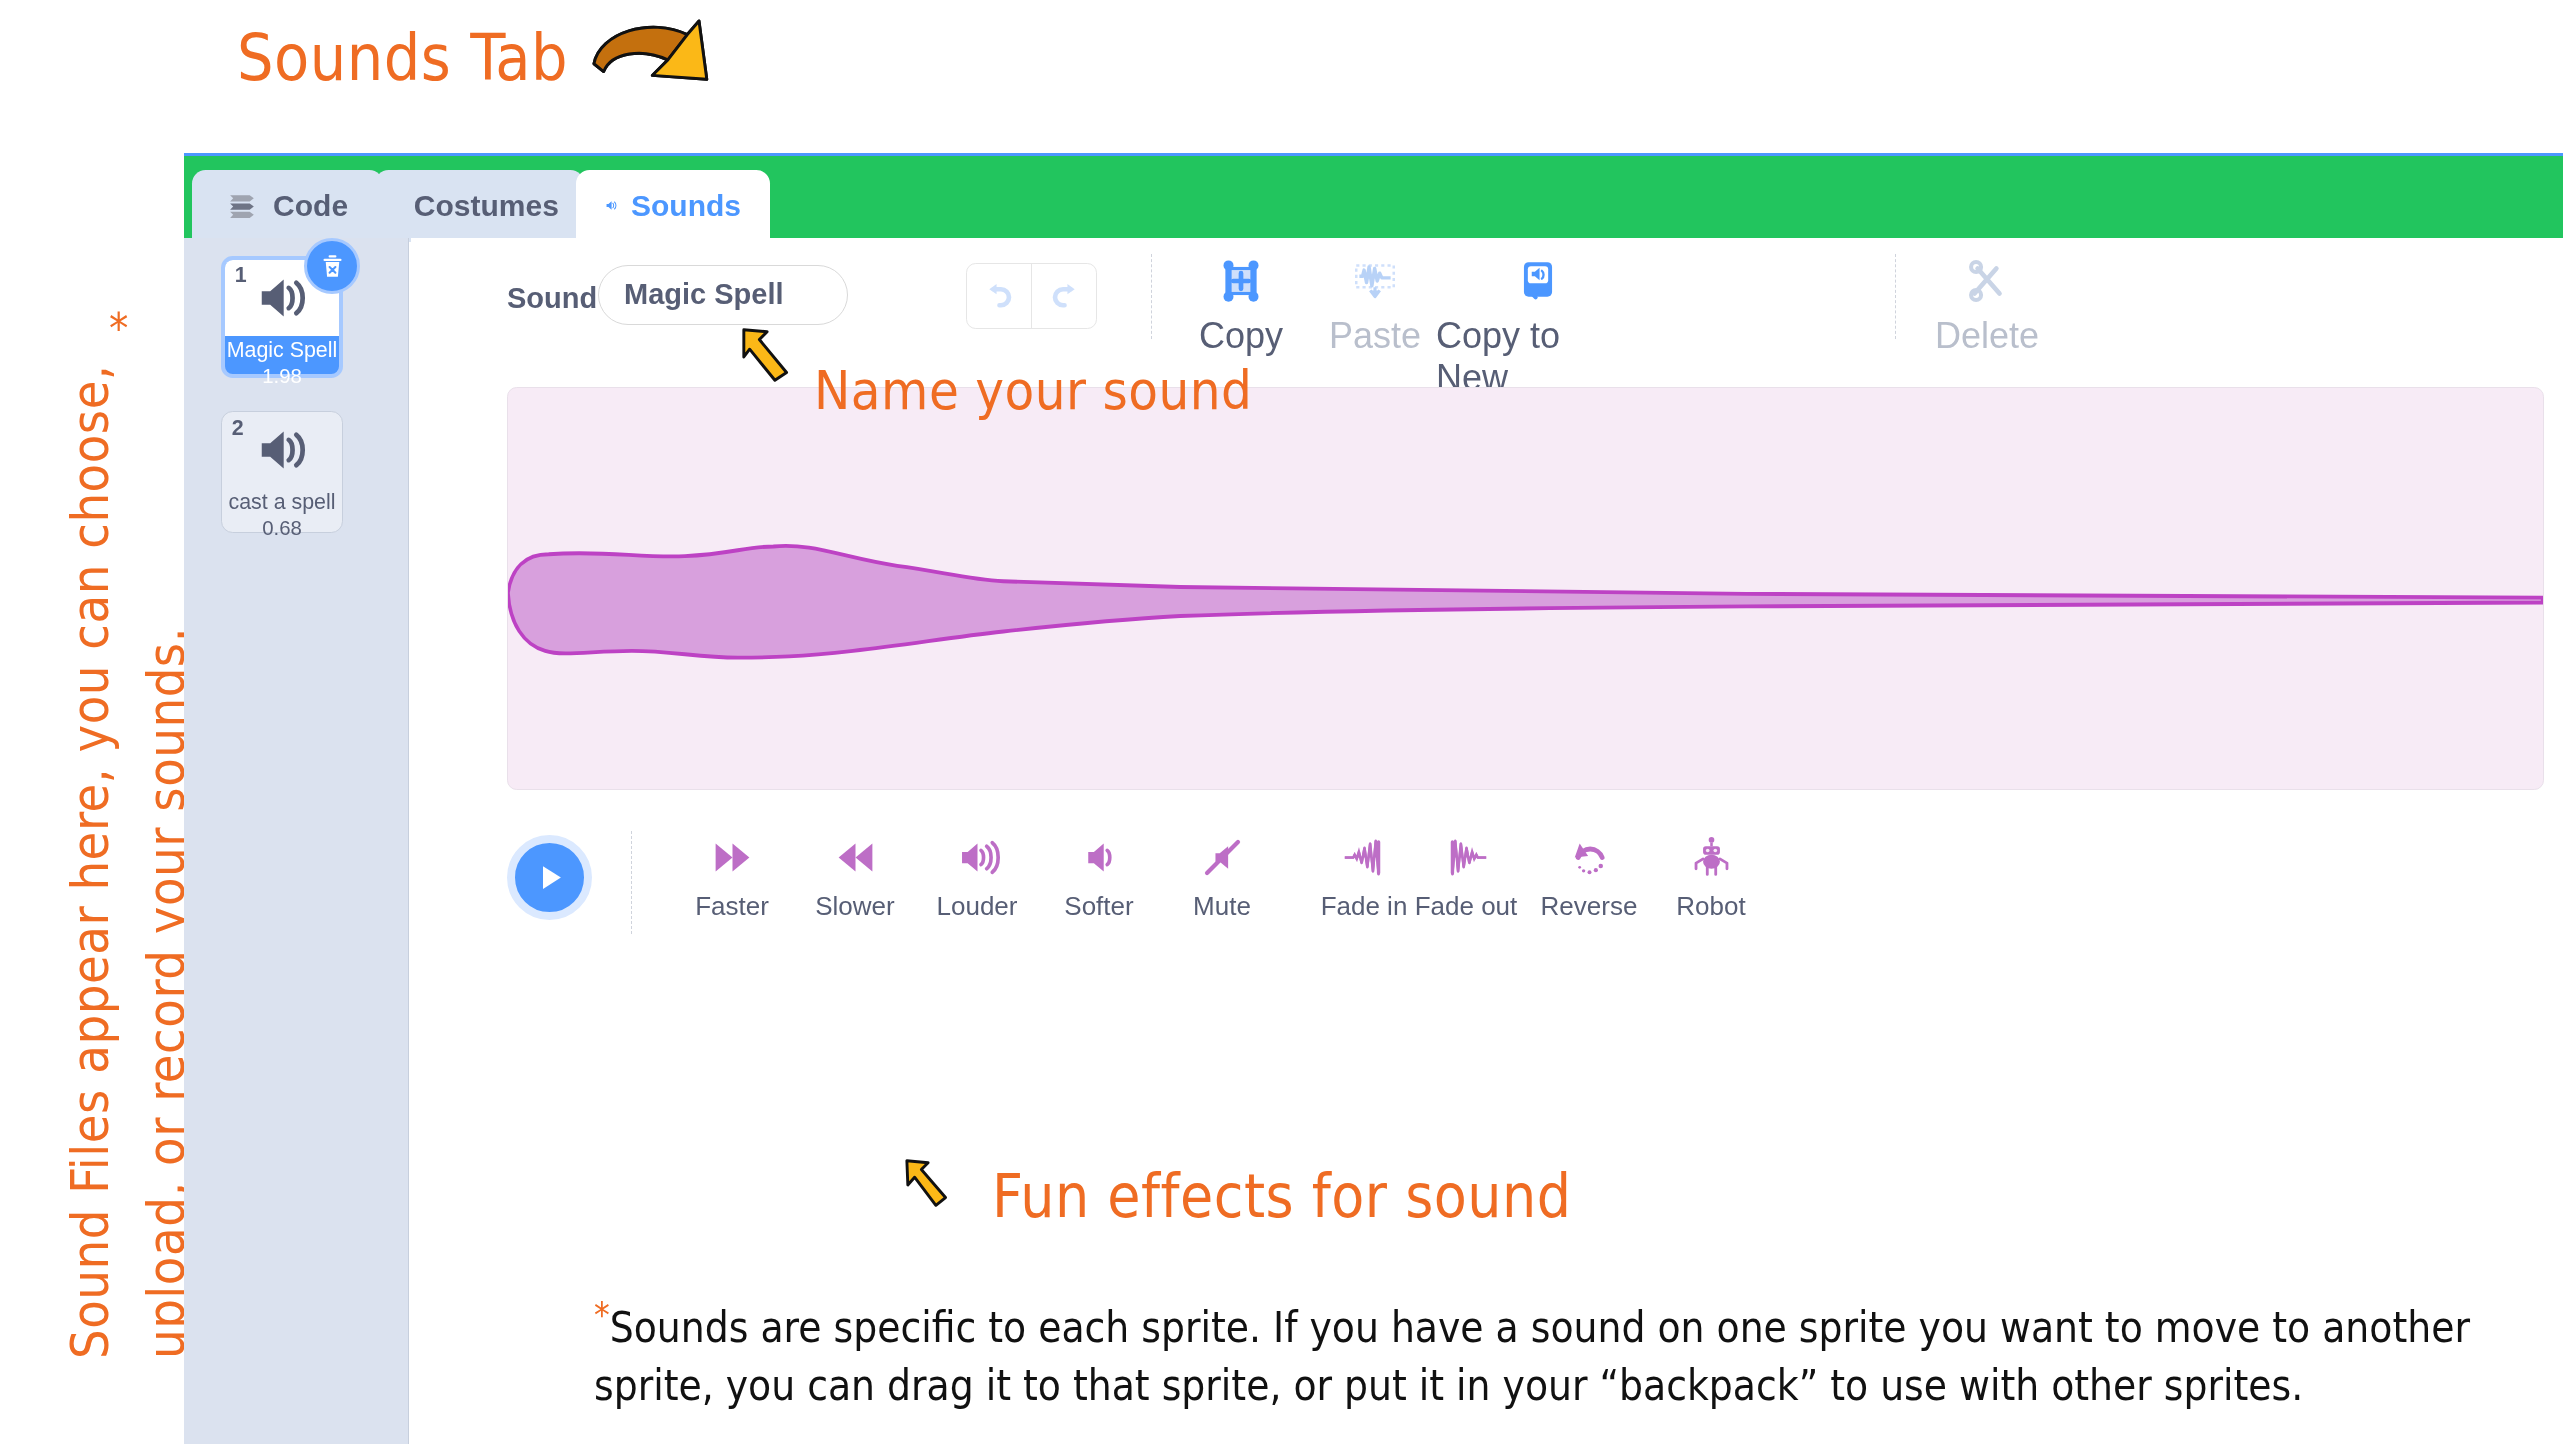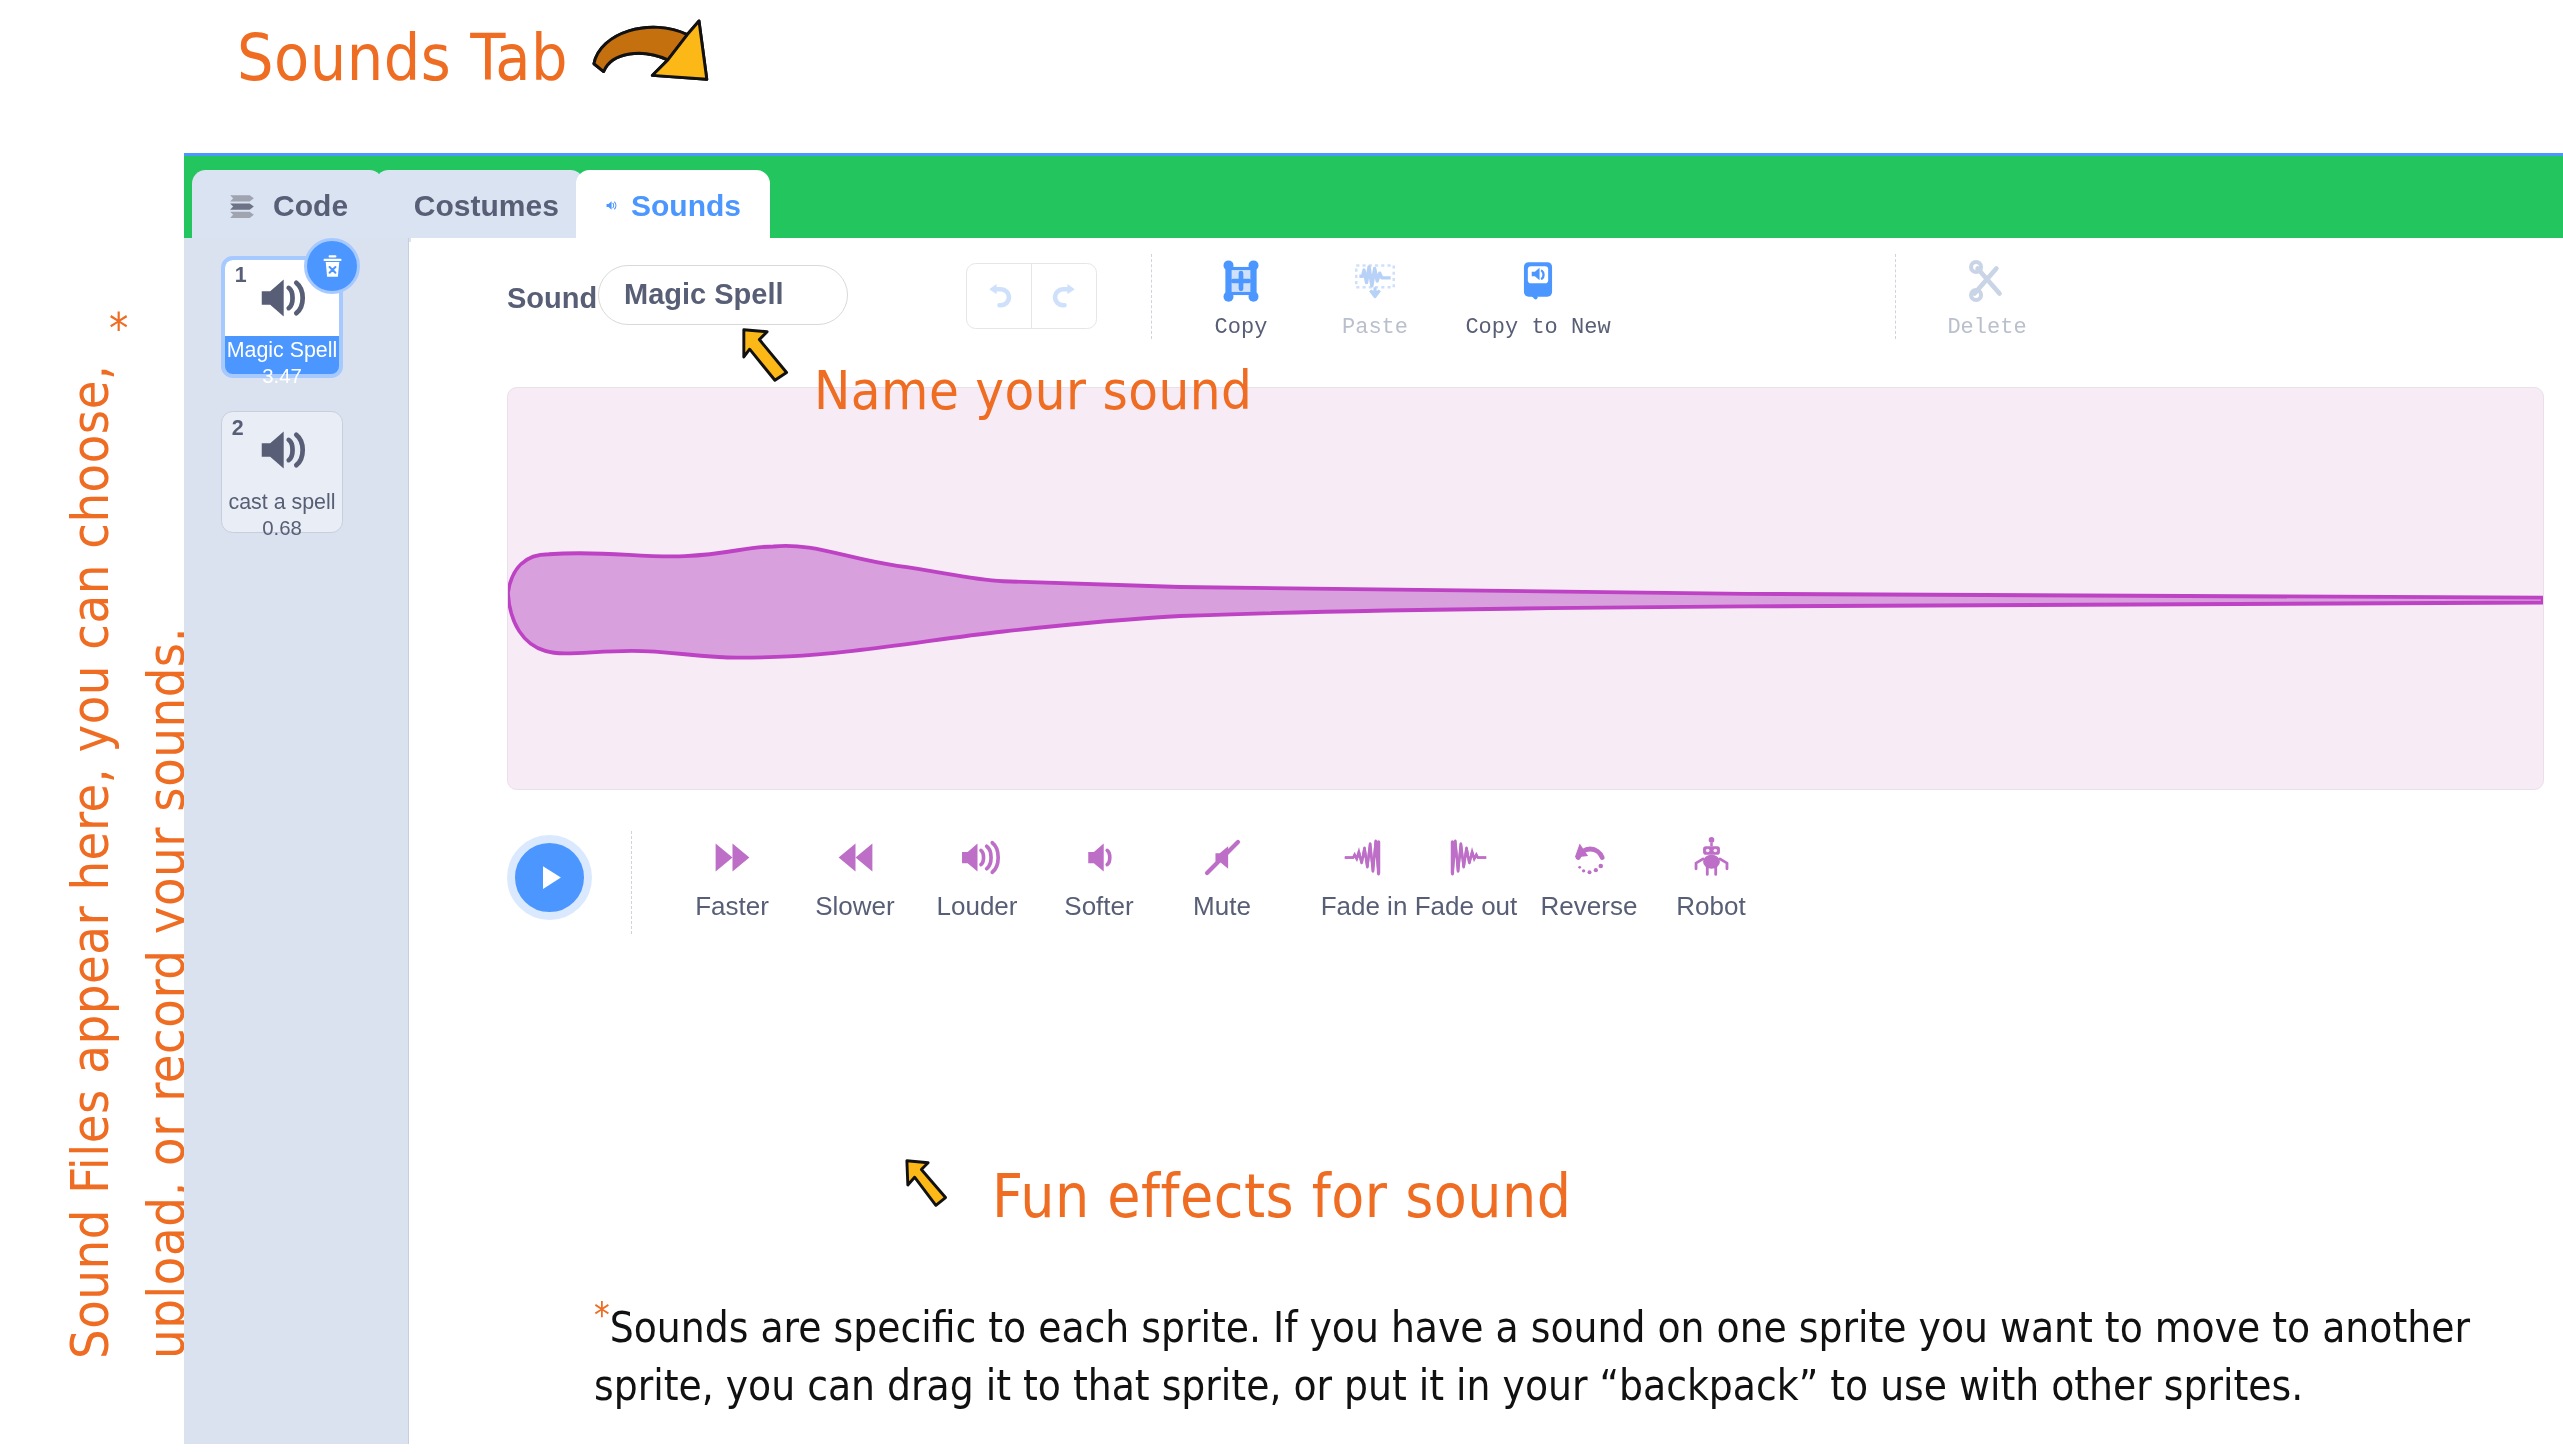--- a/index.html
+++ b/index.html
@@ -161,21 +161,21 @@
     position:absolute;top:15.5px;width:0;height:85px;
     border-left:1.9px dashed #cfd3dc;
   }
   #sep-1{left:740px;}
   #sep-2{left:1484px;}
   .tb-btn{
     position:absolute;top:17.5px;width:146px;
     display:flex;flex-direction:column;align-items:center;gap:9.7px;
     cursor:pointer;
   }
-  .tb-btn .lab{font-size:22px;color:#575e75;font-family:Liberation Mono, monospace;}
+  .tb-btn .lab{font-size:36px;color:#575e75;}
   .tb-btn.disabled .lab{color:#b9bfcc;}
   #btn-copy{left:757px;}
   #btn-paste{left:891px;}
   #btn-copytonew{left:1025px;width:204px;}
   #btn-delete{left:1503px;}
 
   
   #waveform-panel{
     position:absolute;left:96px;top:149px;right:19.4px;height:403px;
     background:#f7ebf6;border:1.9px solid #e9e0ea;border-radius:9.7px;
@@ -260,21 +260,21 @@
     <div class="sound-item" id="sound-1">
       <div class="thumb">
         <svg width="54" height="54" viewBox="0 0 32 32">
           <path d="M4 12h5l8-7v22l-8-7H4z" fill="#575e75"></path>
           <path d="M20 10c3 2 3 10 0 12" stroke="#575e75" stroke-width="2.8" fill="none" stroke-linecap="round"></path>
           <path d="M24.5 7c5 4 5 14 0 18" stroke="#575e75" stroke-width="2.8" fill="none" stroke-linecap="round"></path>
         </svg>
       </div>
       <div class="num">1</div>
       <div class="sname">Magic Spell</div>
-      <div class="sdur">3.47</div>
+      <div class="sdur">1.98</div>
       <div class="delete-badge">
         <svg width="27" height="27" viewBox="0 0 24 24">
           <rect x="8.5" y="2" width="7" height="2" rx="1" fill="#fff"></rect>
           <rect x="4" y="5" width="16" height="2.2" rx="1" fill="#fff"></rect>
           <path d="M6 8h12l-1.2 13H7.2z" fill="#fff"></path>
           <path d="M9.4 12.4l5.2 5.2M14.6 12.4l-5.2 5.2" stroke="#4c97ff" stroke-width="1.8" stroke-linecap="round"></path>
         </svg>
       </div>
     </div>
 

